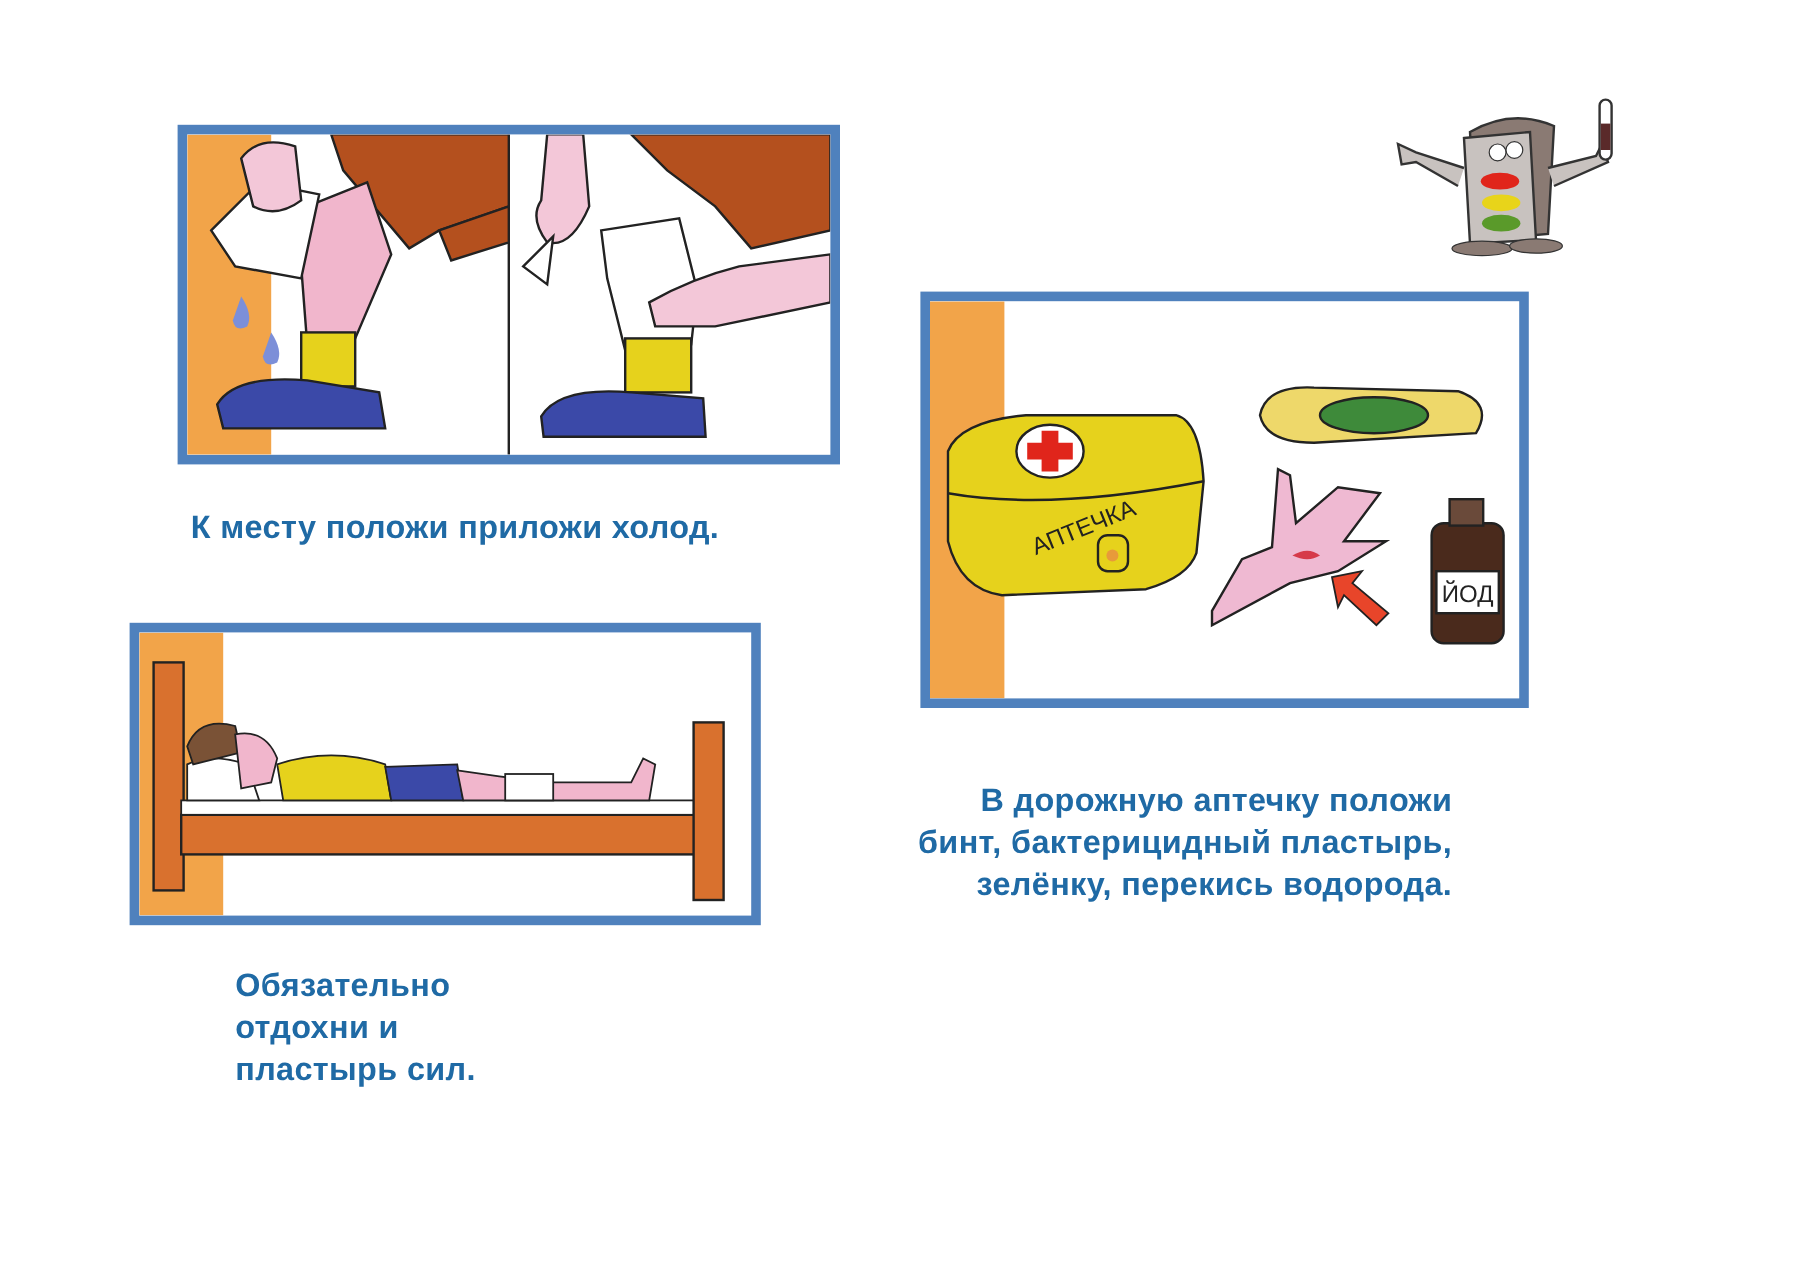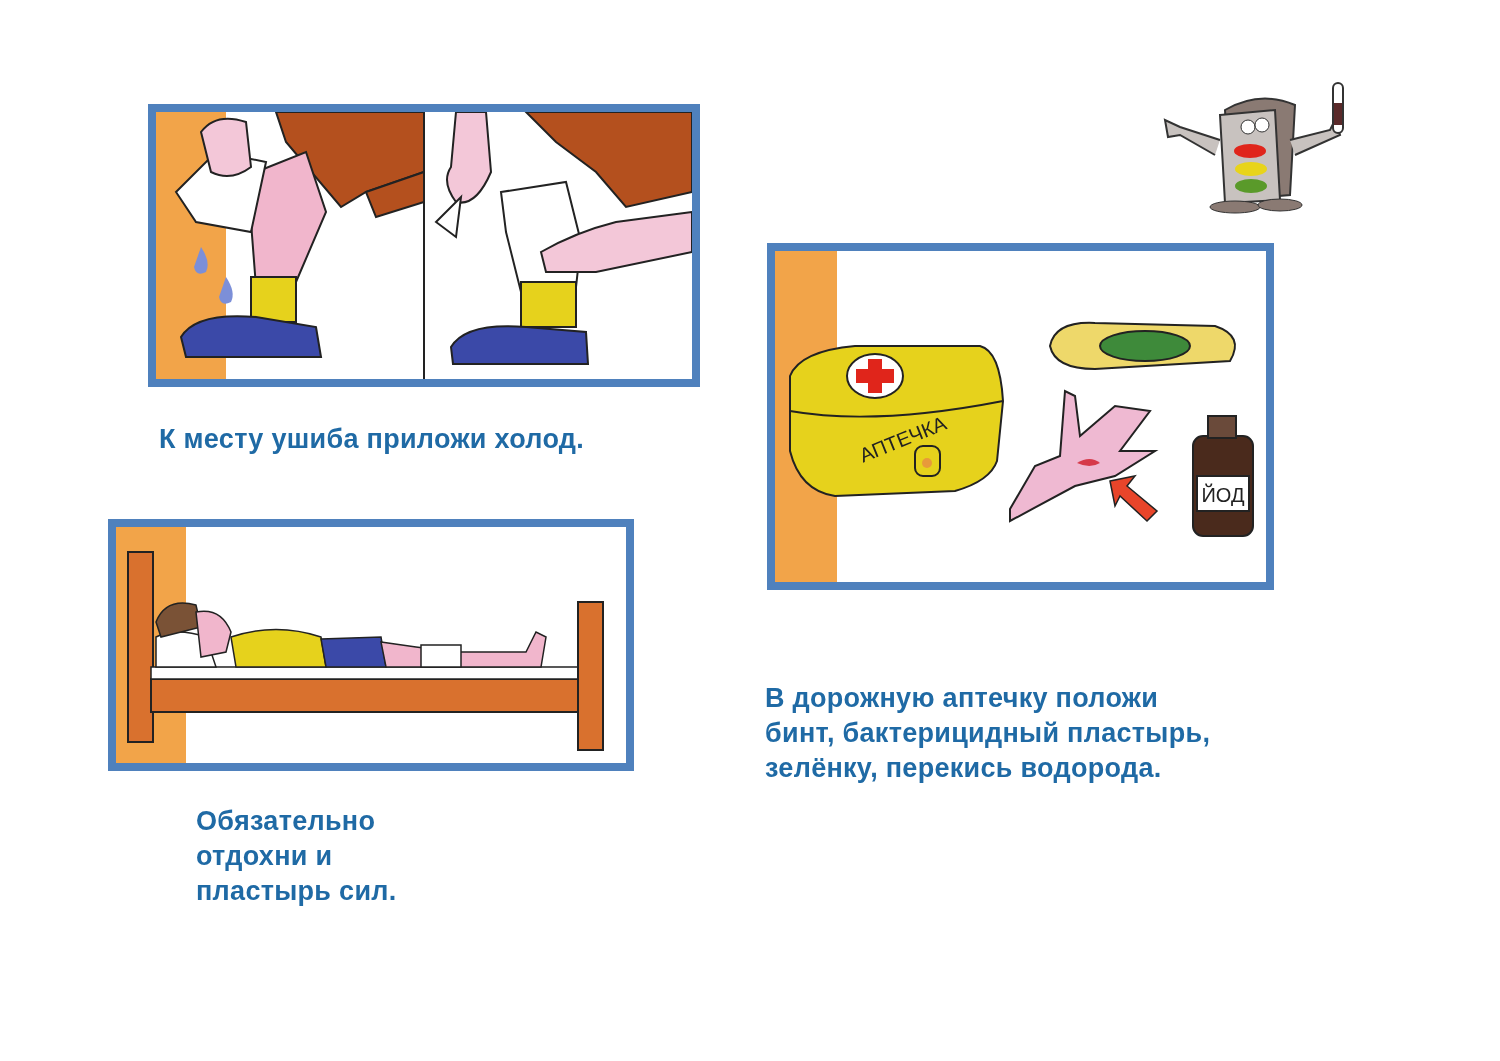--- a/index.html
+++ b/index.html
@@ -34,21 +34,21 @@
 
     <path d="M345,80 L410,70 L425,130 L420,175 L365,180 L350,120 Z" fill="#fff" stroke="#222" stroke-width="2"></path>
     <rect x="365" y="170" width="55" height="45" fill="#e6d21c" stroke="#222" stroke-width="2"></rect>
     <path d="M295,235 Q310,210 370,215 L430,220 L432,252 L297,252 Z" fill="#3b49a8" stroke="#222" stroke-width="2"></path>
 
     <path d="M300,0 L330,0 L335,60 Q320,95 300,90 Q285,70 295,55 Z" fill="#f3c7d8" stroke="#222" stroke-width="2"></path>
     <path d="M536,100 L460,110 Q420,120 385,140 L390,160 L440,160 L536,140 Z" fill="#f3c7d8" stroke="#222" stroke-width="2"></path>
     <polygon points="280,110 305,85 300,125" fill="#fff" stroke="#222" stroke-width="2"></polygon>
   </svg>
 </div>
-<div class="caption" style="left:159px;top:422px;">К месту ушиба приложи холод.</div>
+<div class="caption" style="left:159px;top:422px;">К месту положи приложи холод.</div>
 
 <svg class="mascot" viewBox="0 0 220 145" style="left:1150px;top:75px;width:220px;height:145px;">
   <path d="M75,35 Q110,15 145,30 L140,120 L80,125 Z" fill="#8a7a73" stroke="#333" stroke-width="2"></path>
   <path d="M70,40 L125,35 L130,125 L75,128 Z" fill="#c8c2bf" stroke="#333" stroke-width="2"></path>
   <circle cx="98" cy="52" r="7" fill="#fff" stroke="#333"></circle>
     <circle cx="112" cy="50" r="7" fill="#fff" stroke="#333"></circle>
   <ellipse cx="100" cy="76" rx="16" ry="7" fill="#e0251b"></ellipse>
   <ellipse cx="101" cy="94" rx="16" ry="7" fill="#e8d41a"></ellipse>
   <ellipse cx="101" cy="111" rx="16" ry="7" fill="#5a9a2a"></ellipse>
   <path d="M70,65 L30,52 L15,45 L18,62 L30,60 L65,80" fill="#c8c2bf" stroke="#333" stroke-width="2"></path>
@@ -73,21 +73,21 @@
     <ellipse cx="370" cy="95" rx="45" ry="15" fill="#3e8a3a" stroke="#222" stroke-width="2"></ellipse>
     <path d="M235,258 L260,215 L285,205 L290,140 L300,145 L305,185 L340,155 L375,160 L345,200 L380,200 L340,225 L300,235 L235,270 Z" fill="#efb9d2" stroke="#222" stroke-width="2"></path>
     <path d="M302,212 Q315,204 325,212 Q315,218 302,212 Z" fill="#d63a4a"></path>
     <polygon points="335,230 360,225 352,235 382,260 372,270 345,245 340,255" fill="#e8452a" stroke="#222" stroke-width="1.5"></polygon>
     <rect x="418" y="185" width="60" height="100" rx="10" fill="#4a2a1c" stroke="#222" stroke-width="2"></rect>
     <rect x="433" y="165" width="28" height="22" fill="#6a4a3a" stroke="#222" stroke-width="2"></rect>
     <rect x="422" y="225" width="52" height="35" fill="#fff" stroke="#222" stroke-width="2"></rect>
     <text x="448" y="251" text-anchor="middle" font-family="Liberation Sans, sans-serif" font-size="20" fill="#222">ЙОД</text>
   </svg>
 </div>
-<div class="caption" style="left:765px;top:681px;">В дорожную аптечку положи
+<div class="caption" style="left:765px;top:650px;text-align:right;">В дорожную аптечку положи
 бинт, бактерицидный пластырь,
 зелёнку, перекись водорода.</div>
 
 <div class="frame" style="left:108px;top:519px;width:526px;height:252px;">
   <svg viewBox="0 0 510 236">
     <rect x="0" y="0" width="70" height="236" fill="#f2a449"></rect>
     <rect x="12" y="25" width="25" height="190" fill="#d9712e" stroke="#222" stroke-width="2"></rect>
     <rect x="35" y="152" width="430" height="33" fill="#d9712e" stroke="#222" stroke-width="2"></rect>
     <rect x="35" y="140" width="430" height="12" fill="#fff" stroke="#222" stroke-width="1.5"></rect>
     <rect x="462" y="75" width="25" height="148" fill="#d9712e" stroke="#222" stroke-width="2"></rect>

